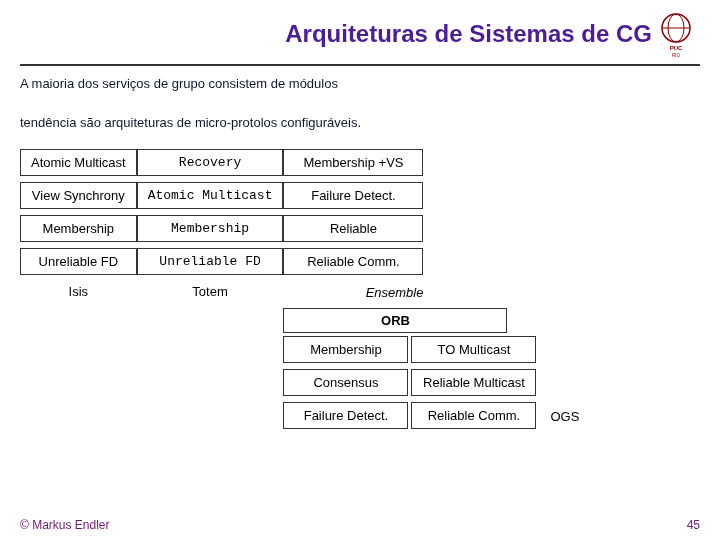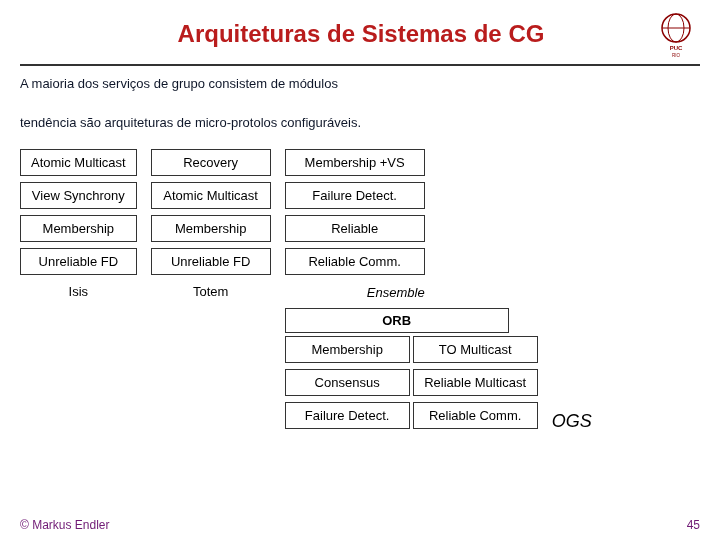--- a/index.html
+++ b/index.html
@@ -22,23 +22,23 @@
       display: flex;
       align-items: center;
       justify-content: space-between;
       border-bottom: 2px solid #333;
       padding-bottom: 6px;
       margin-bottom: 8px;
     }
     .title {
       font-size: 24px;
       font-weight: bold;
-      color: #b91c1c;
+      color: #4c1d95;
       flex: 1;
-      text-align: center;
+      text-align: right;
     }
     .description {
       font-size: 13px;
       line-height: 1.5;
       margin-bottom: 16px;
       color: #0f172a;
     }
     .group-column {
       display: flex;
       flex-direction: column;
@@ -60,21 +60,21 @@
       margin-bottom: 3px;
     }
     .group-wrapper {
       display: flex;
       flex-direction: column;
       gap: 3px;
     }
     
     .col-isis .box { min-width: 115px; }
     
-    .col-totem .box { min-width: 120px; }
+    .col-totem .box { min-width: 120px; font-family: Liberation Mono, monospace; }
 
     
     .orb-section {
       display: flex;
       flex-direction: column;
       align-items: flex-start;
       gap: 3px;
       margin-top: 2px;
     }
     .orb-header {
@@ -129,21 +129,21 @@
       <text x="24" y="47" text-anchor="middle" font-size="4.5" fill="#8B0000">RIO</text>
     </svg>
   </div>
 
   <div class="description">
     <span>A maioria dos serviços de grupo consistem de módulos</span><br>
     <br>
     <span>tendência são arquiteturas de micro-protolos configuráveis.</span>
   </div>
 
-  <div style="display:flex; gap:14px; align-items:flex-start;">
+  <div style="display:flex; align-items:flex-start;">
 
     <div class="group-column col-isis">
       <div class="group-wrapper">
         <div class="box">Atomic Multicast</div>
         <div class="box">View Synchrony</div>
         <div class="box">Membership</div>
         <div class="box">Unreliable FD</div>
       </div>
       <div class="group-label">Isis</div>
     </div>
@@ -180,21 +180,21 @@
           </div>
           <div class="orb-row">
             <div class="box">Consensus</div>
             <div class="box">Reliable Multicast</div>
           </div>
           <div class="orb-row">
             <div class="box">Failure Detect.</div>
             <div class="box">Reliable Comm.</div>
           </div>
         </div>
-        <div style="font-size:18px; font-style:italic; align-self:flex-end; margin-bottom:0;">OGS</div>
+        <div style="font-size:13px; align-self:flex-end; margin-bottom:8px;">OGS</div>
       </div>
     </div>
 
   </div>
 
   <div class="footer">
     <span>© Markus Endler</span>
     <span>45</span>
   </div>
 </div>

